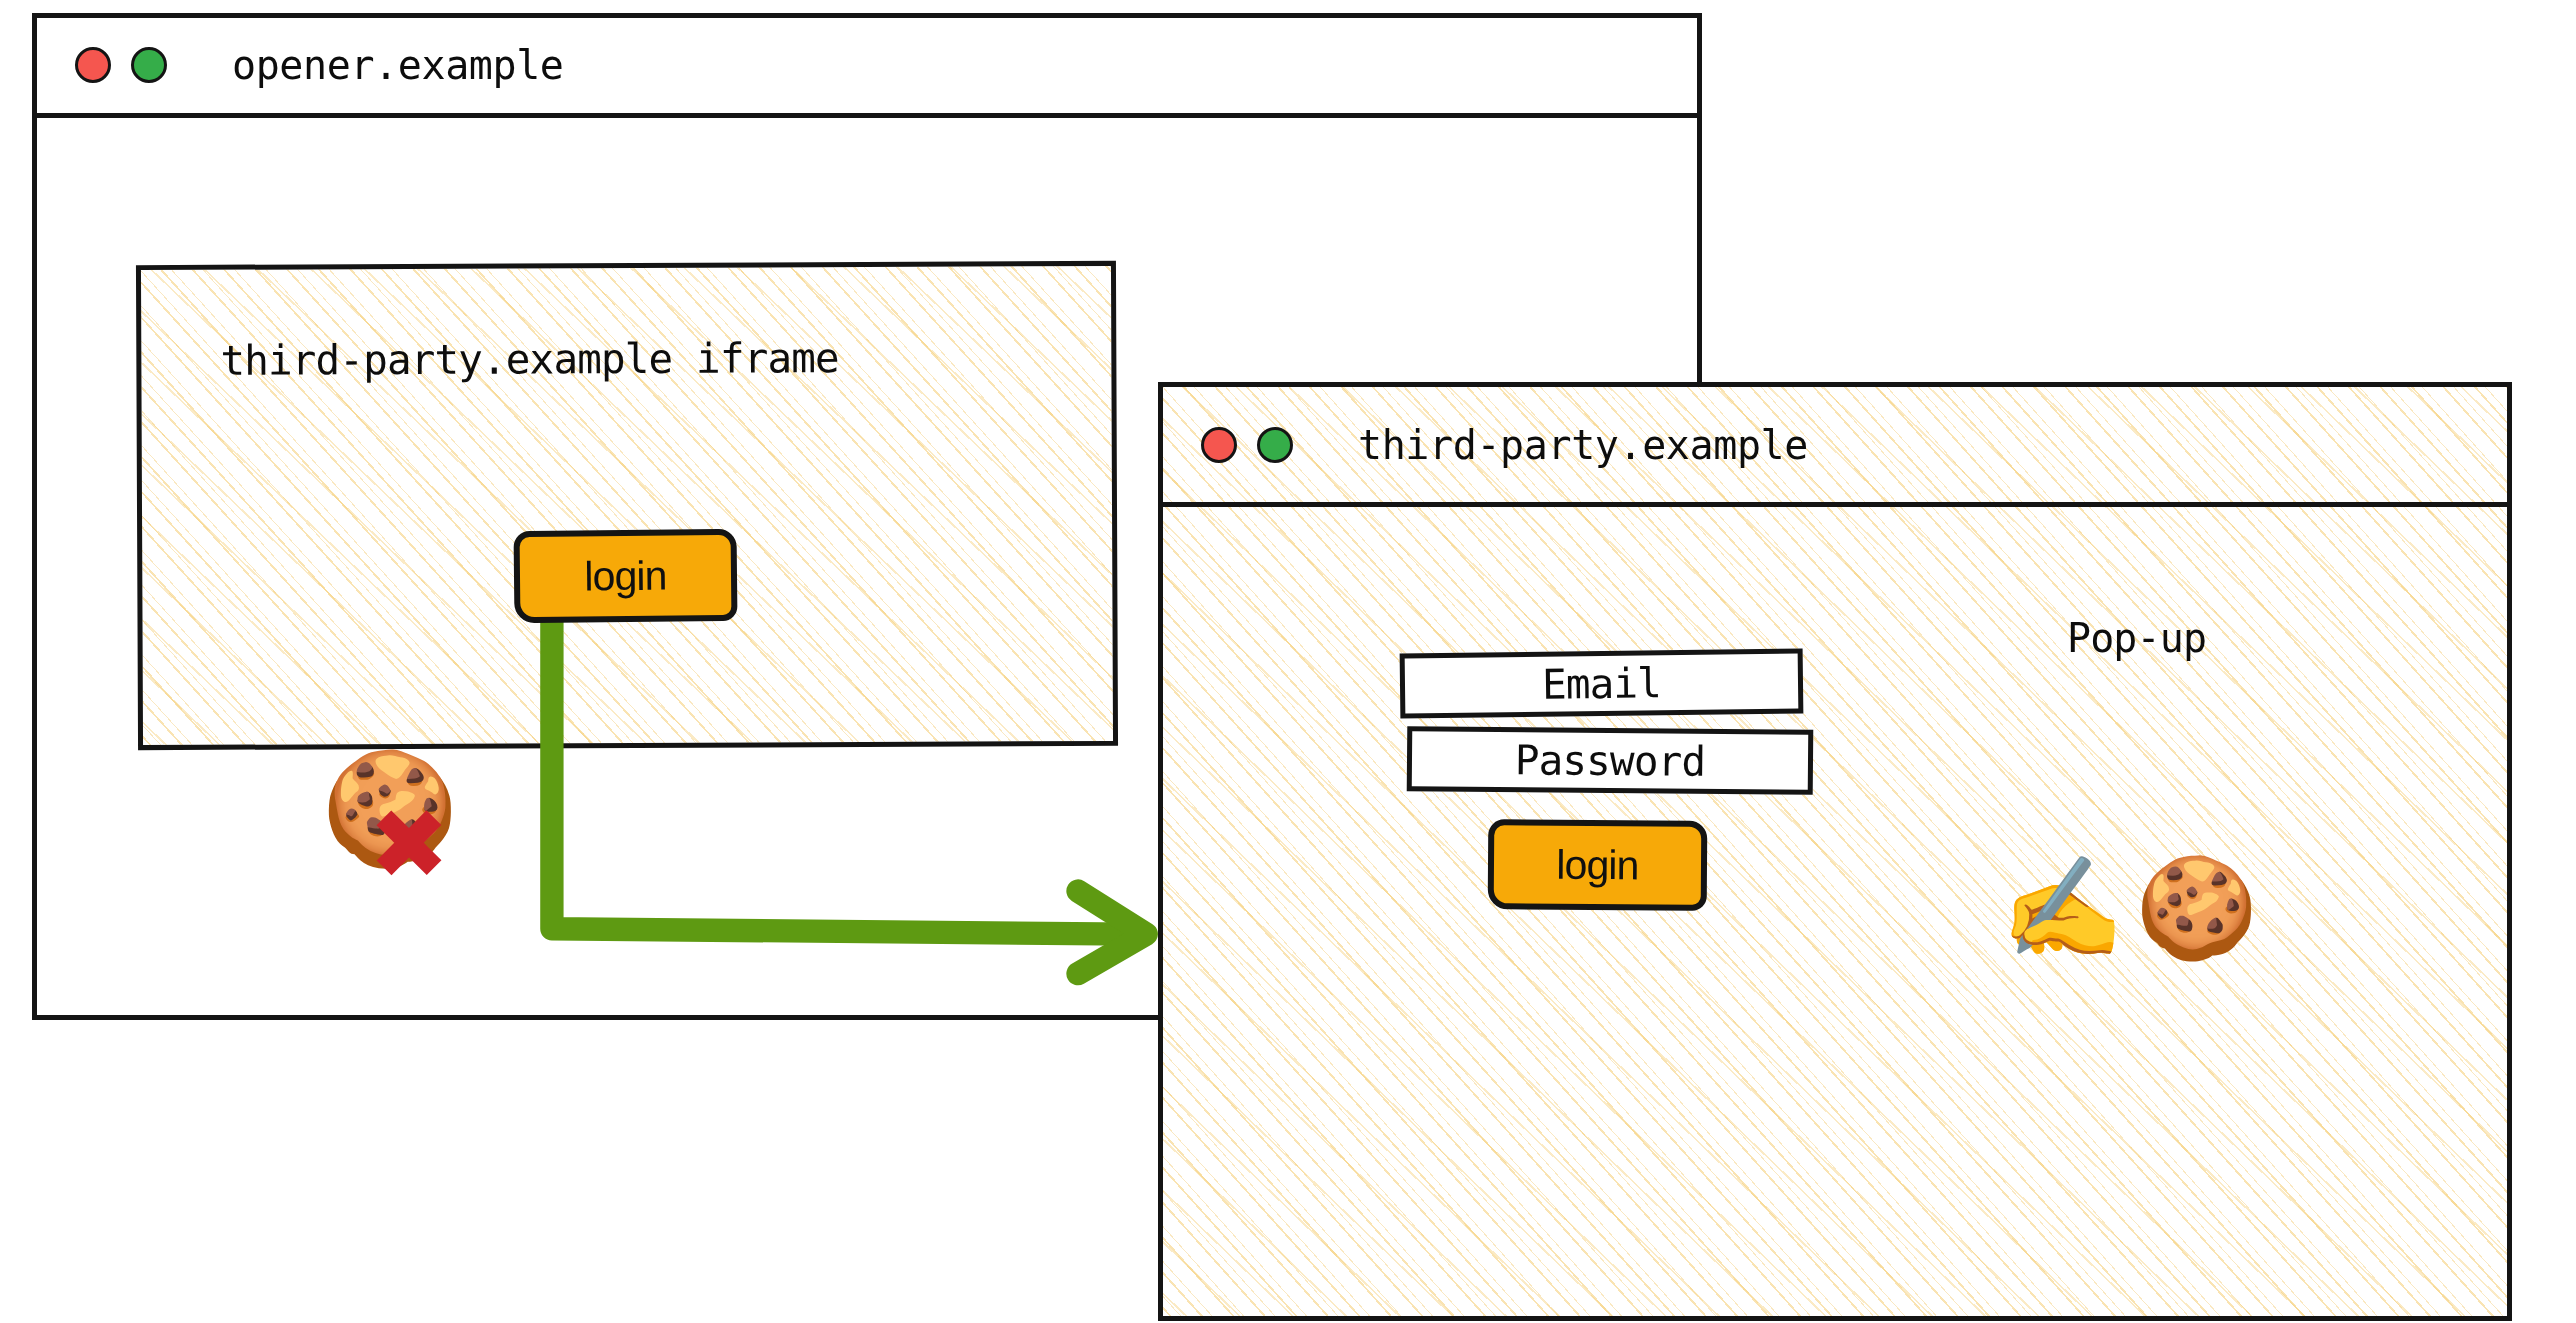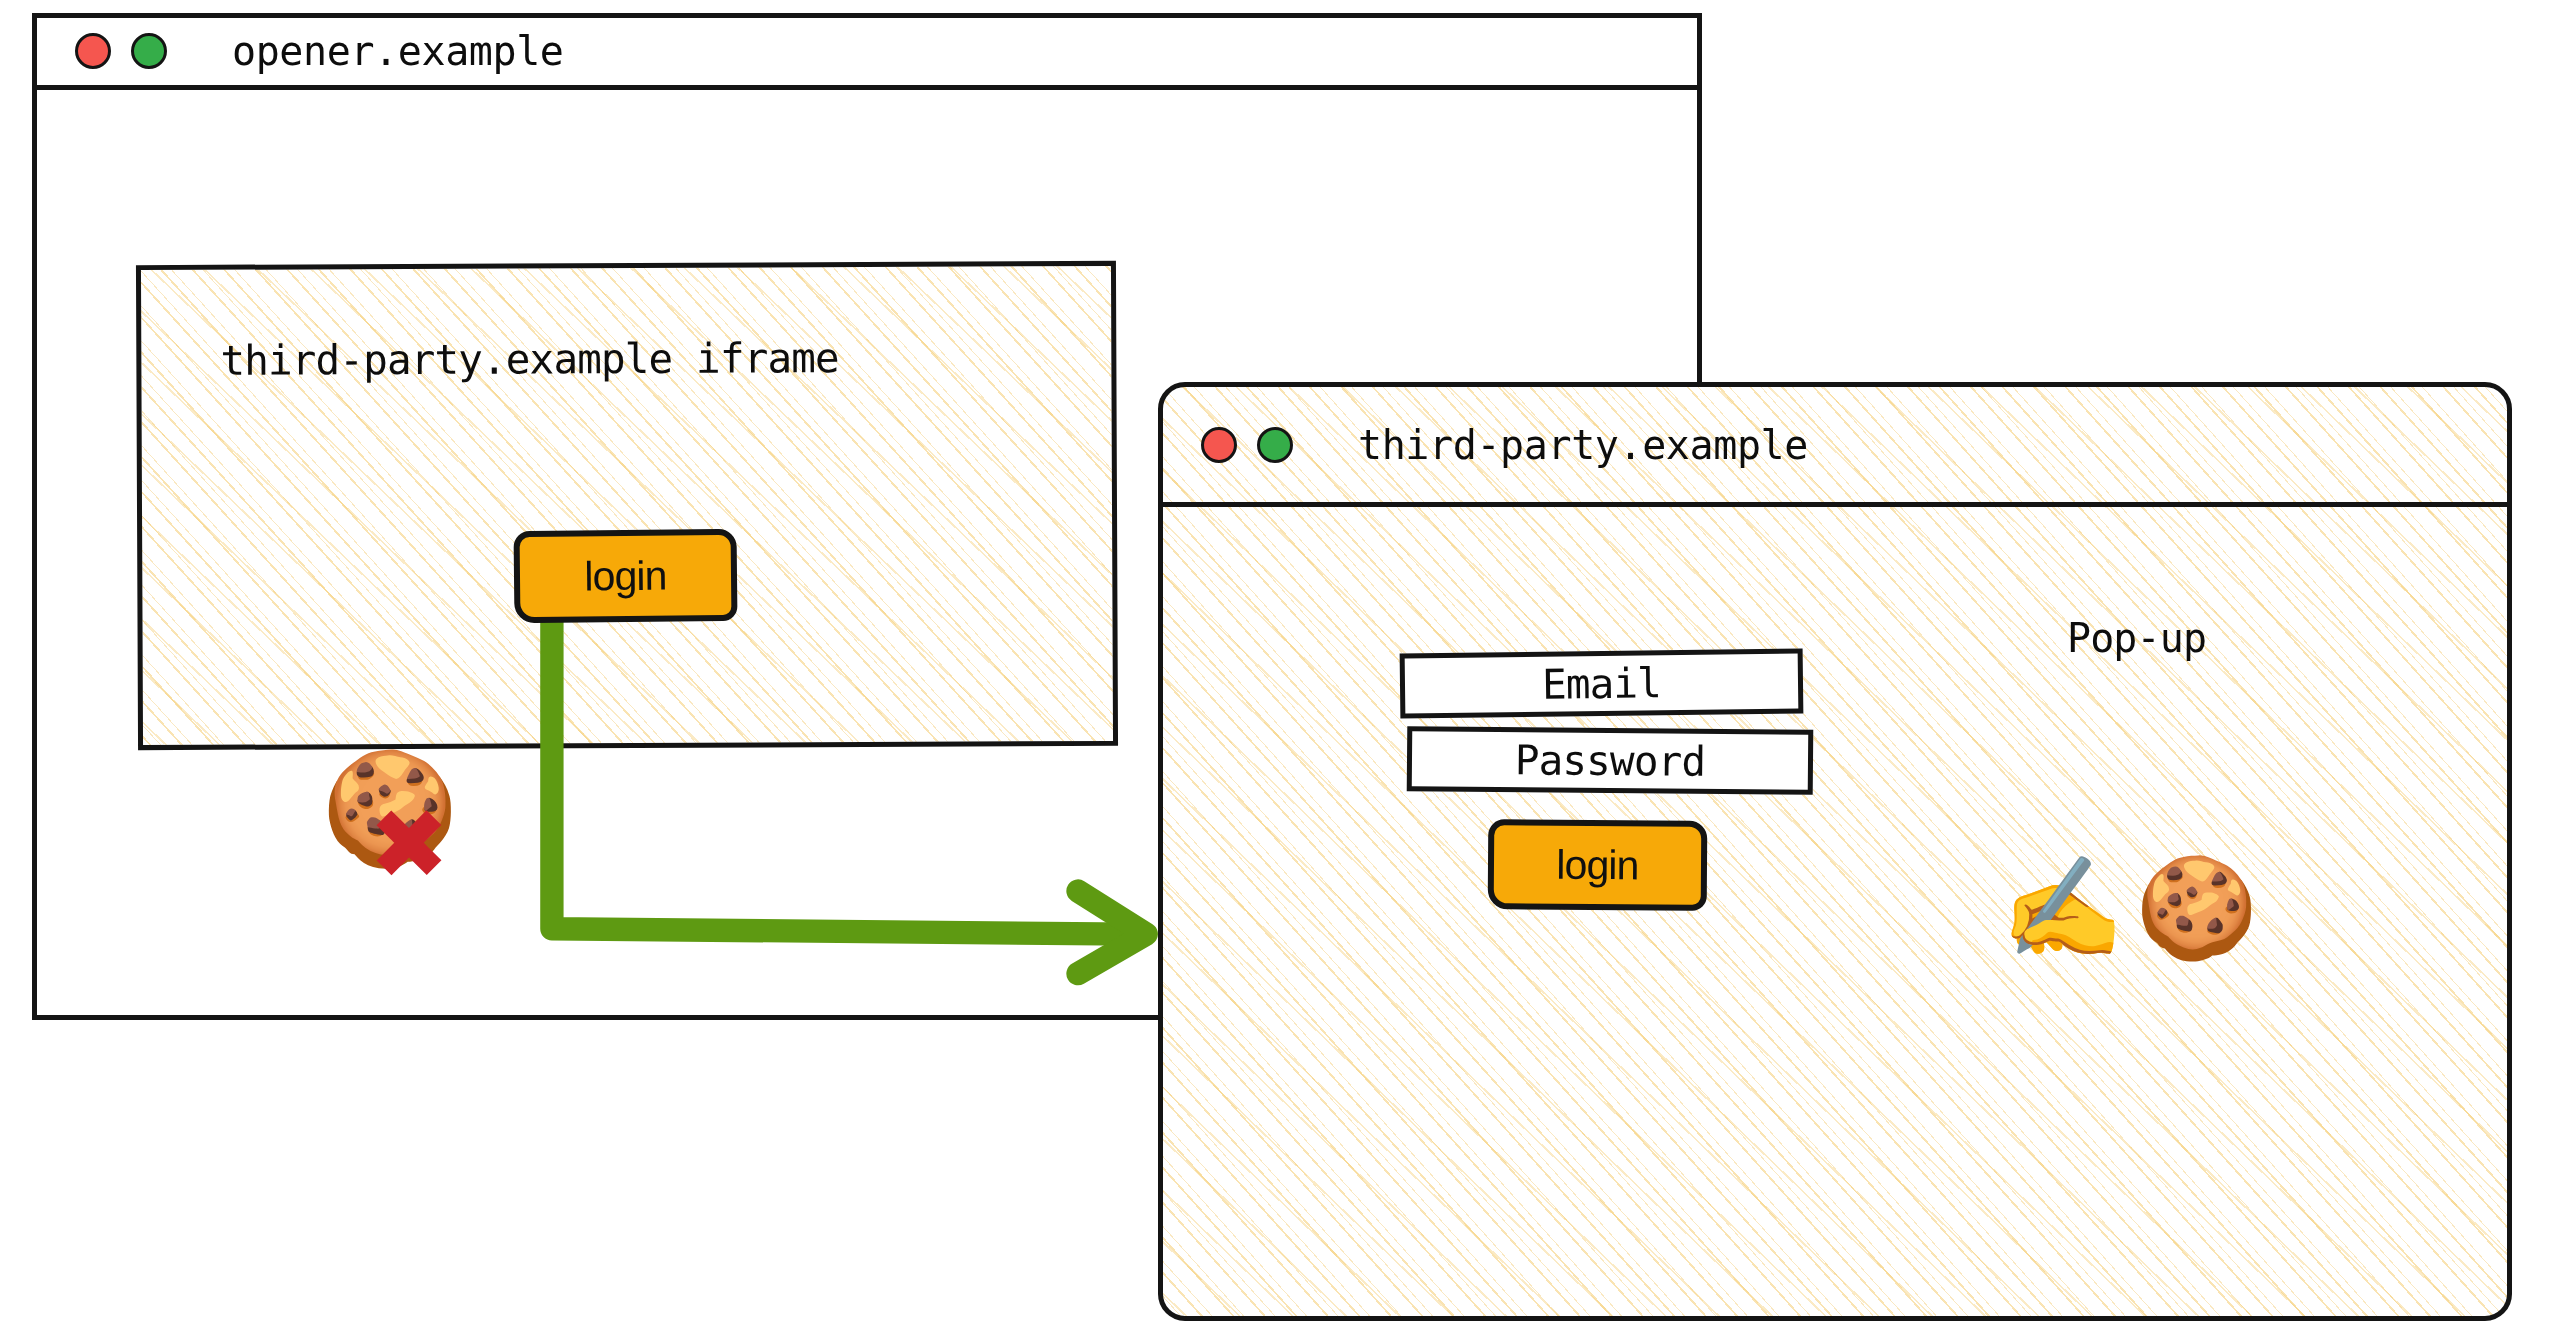--- a/index.html
+++ b/index.html
@@ -57,21 +57,21 @@
     width: 1670px;
     height: 1007px;
     background: #ffffff;
     z-index: 2;
   }
   #opener-titlebar {
     position: absolute;
     left: 0;
     top: 0;
     right: 0;
-    height: 72px;
+    height: 100px;
     border-bottom: 5.4px solid #141414;
     box-sizing: border-box;
     display: flex;
     align-items: center;
   }
   #opener-body {
     position: absolute;
     left: 0;
     top: 84px;
     right: 0;
@@ -182,21 +182,20 @@
     pointer-events: none;
   }
 
   
   #popup-window {
     left: 1158px;
     top: 382px;
     width: 1354px;
     height: 939px;
     z-index: 6;
-    border-radius: 27px;
   }
   #popup-titlebar {
     position: absolute;
     left: 0;
     top: 0;
     right: 0;
     height: 120px;
     border-bottom: 5.4px solid #141414;
     box-sizing: border-box;
     display: flex;

